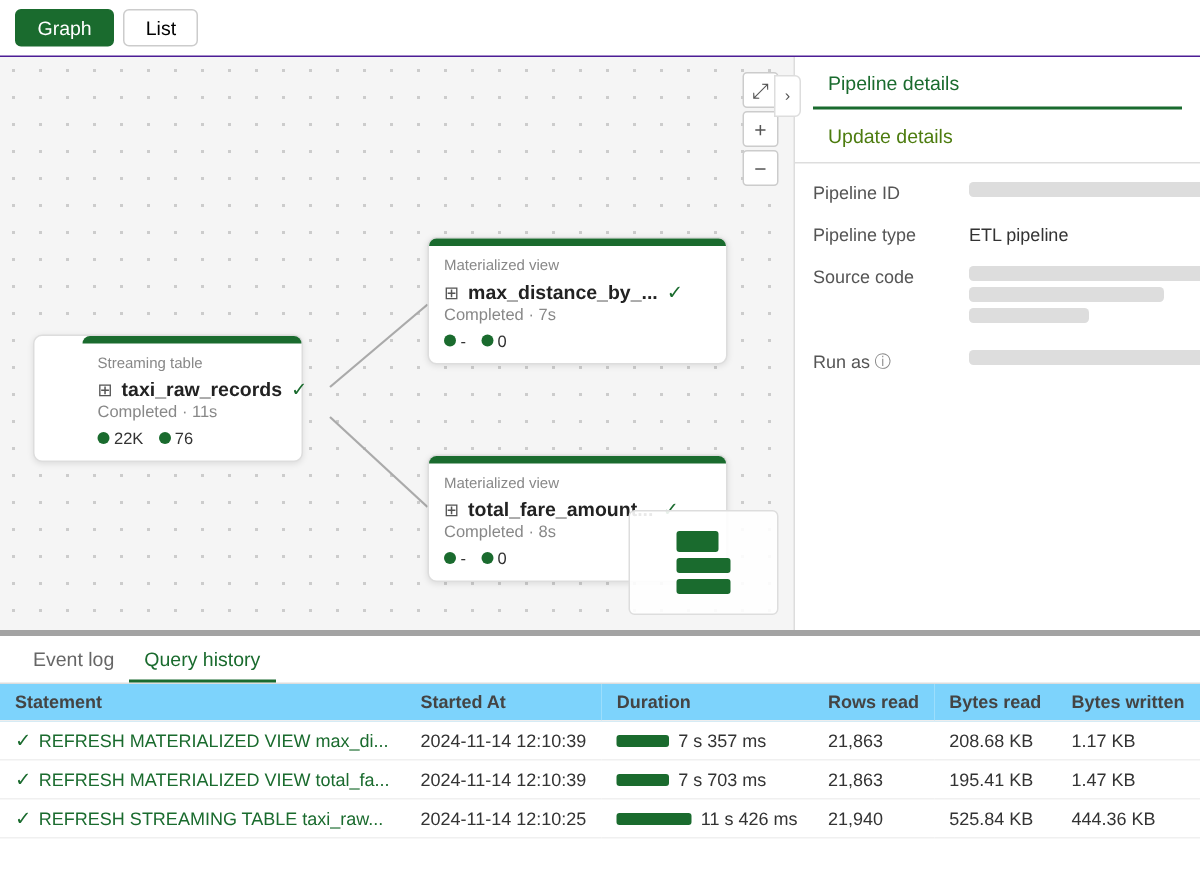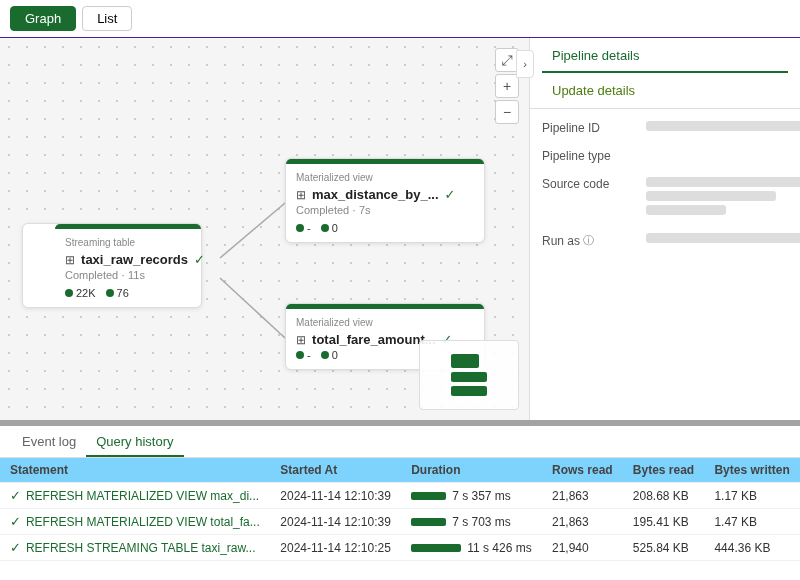--- a/index.html
+++ b/index.html
@@ -49,21 +49,21 @@
     .panel-content { padding: 12px; flex: 1; overflow-y: auto; }
     .detail-row { display: flex; margin-bottom: 14px; gap: 14px; }
     .detail-label { width: 90px; color: #555; font-size: 12px; flex-shrink: 0; font-weight: 500; }
     .detail-value { font-size: 12px; color: #333; flex: 1; }
     .blurred { height: 10px; background: #ddd; border-radius: 3px; margin-bottom: 4px; }
     .blurred.short { width: 80px; }
     .blurred.medium { width: 130px; }
     .blurred.long { width: 170px; }
 
     
-    .bottom-panel { border-top: 6px solid #a3a3a3; flex-shrink: 0; height: 160px; overflow: hidden; }
+    .bottom-panel { border-top: 4px solid #a3a3a3; flex-shrink: 0; height: 160px; overflow: hidden; }
     .bottom-tabs { display: flex; padding: 0 12px; border-bottom: 1px solid #ddd; background: #fff; }
     .bottom-tab { padding: 8px 10px 6px; font-size: 13px; cursor: pointer; color: #666; border-bottom: 2px solid transparent; }
     .bottom-tab.active { color: #1a6b2e; border-bottom-color: #1a6b2e; font-weight: 500; }
     .table-container { overflow: auto; height: 126px; }
     table { width: 100%; border-collapse: collapse; font-size: 12px; }
     th { text-align: left; padding: 5px 10px; color: #444; font-weight: 600; border-bottom: 1px solid #eee; background: #7dd3fc; white-space: nowrap; font-size: 12px; }
     td { padding: 5px 10px; border-bottom: 1px solid #f0f0f0; white-space: nowrap; }
     .link-text { color: #1a6b2e; cursor: pointer; text-decoration: none; }
   </style>
 </head>
@@ -119,20 +119,21 @@
 
     <div class="node" style="left: 285px; top: 265px; width: 200px;">
       <div class="node-header"></div>
       <div class="node-body">
         <div class="node-type-label">Materialized view</div>
         <div class="node-title-row">
           <span class="node-icon">⊞</span>
           <span class="node-title">total_fare_amount...</span>
           <span class="node-check">✓</span>
         </div>
+        <div class="node-status">Completed · 8s</div>
         <div class="node-metrics">
           <span><span class="metric-dot"></span><span>-</span></span>
           <span><span class="metric-dot"></span><span>0</span></span>
         </div>
       </div>
     </div>
 
     <div class="minimap">
       <div style="display:flex; flex-direction:column; gap:4px; padding:8px;">
         <div class="minimap-node" style="width:28px; height:14px;"></div>
@@ -163,20 +164,21 @@
 
       <div class="detail-row">
         <div class="detail-label">Pipeline ID</div>
         <div class="detail-value">
           <div class="blurred long"></div>
         </div>
       </div>
 
       <div class="detail-row">
         <div class="detail-label">Pipeline type</div>
+        <div class="detail-value">ETL pipeline</div>
       </div>
 
       <div class="detail-row">
         <div class="detail-label">Source code</div>
         <div class="detail-value">
           <div class="blurred long"></div>
           <div class="blurred medium" style="margin-top:4px;"></div>
           <div class="blurred short" style="margin-top:4px;"></div>
         </div>
       </div>

